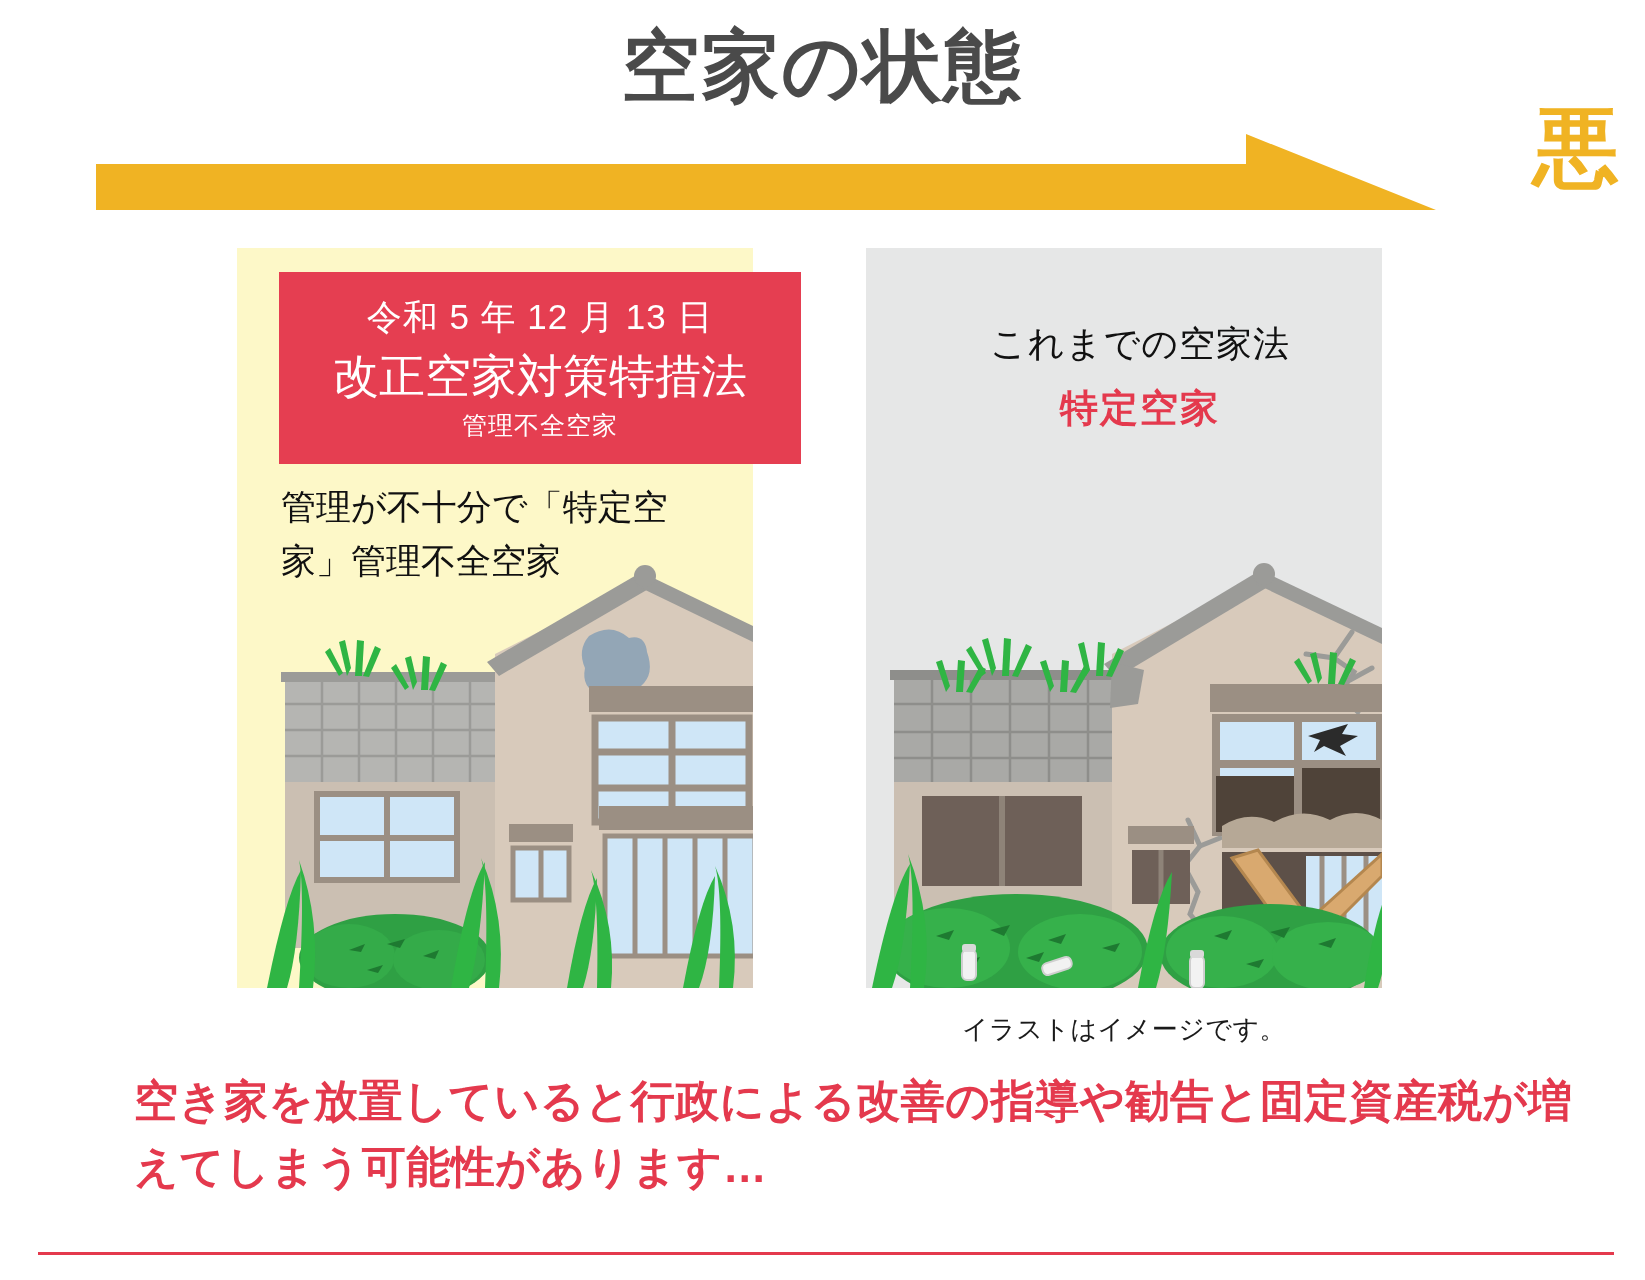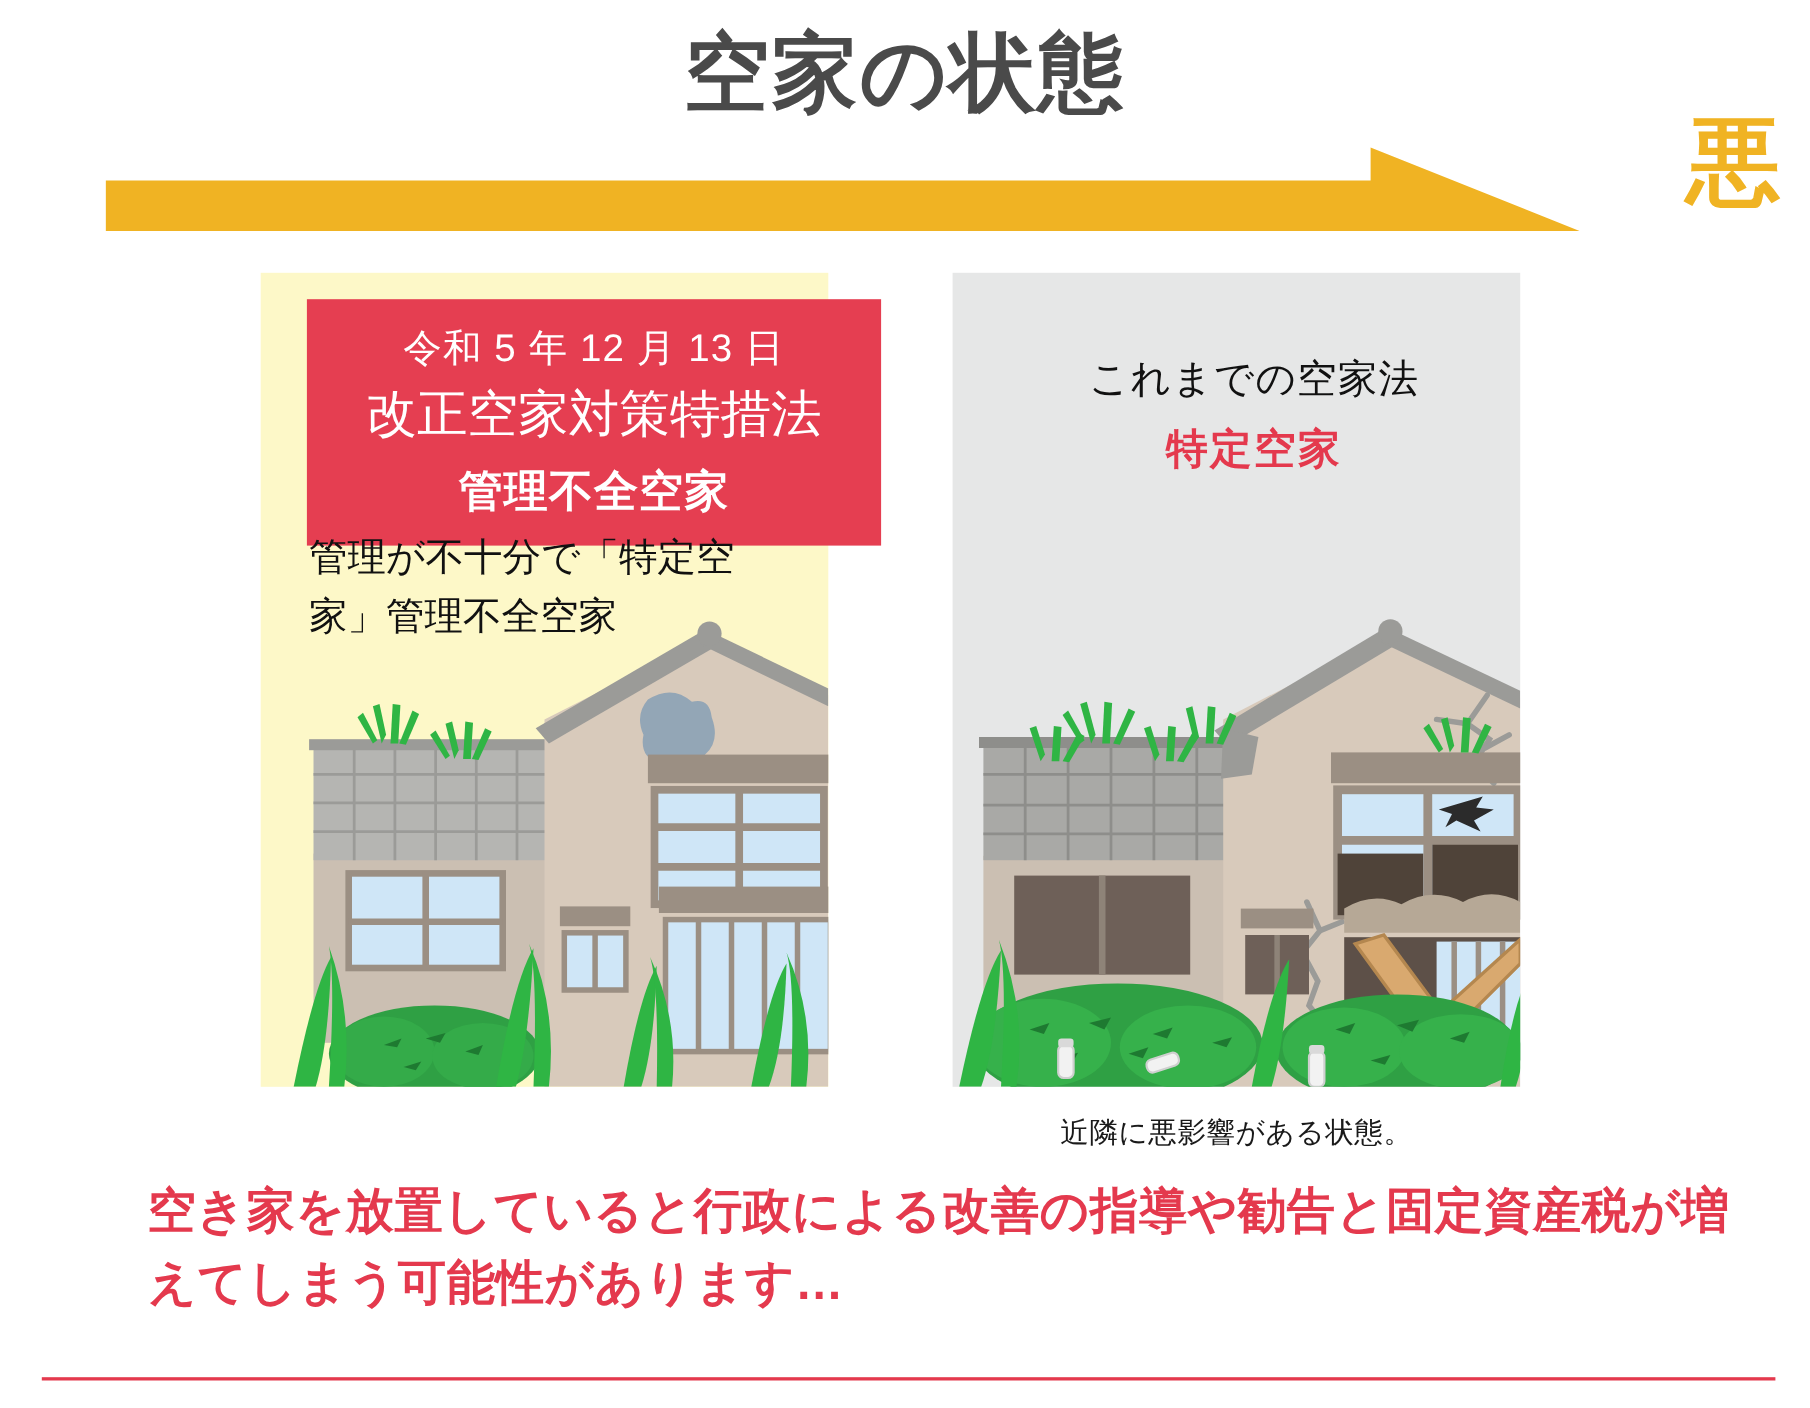--- a/index.html
+++ b/index.html
@@ -74,23 +74,22 @@
     letter-spacing: 1px;
     font-weight: 400;
   }
   .badge-law {
     font-size: 46px;
     line-height: 1.45;
     letter-spacing: 0px;
     font-weight: 400;
   }
   .badge-term {
-    font-size: 40px;
-    font-weight: bold;
-    margin-top: 10px;
+    font-size: 25px;
+    font-weight: normal;
     letter-spacing: 1px;
   }
 
   
   .r-head {
     position: absolute;
     top: 72px;
     left: 16px;
     width: 100%;
     text-align: center;
@@ -386,16 +385,16 @@
 
     <g fill="#2fb544">
       <path d="M6,430 q20,-96 38,-124 q-4,84 -18,124 z"></path>
       <path d="M44,430 q6,-104 -2,-134 q26,66 16,134 z"></path>
       <path d="M272,430 q16,-88 34,-116 q-4,76 -16,116 z"></path>
       <path d="M498,430 q12,-80 28,-106 q-2,70 -14,106 z"></path>
     </g>
   </svg>
 </div>
 
-<div class="caption">近隣に悪影響がある状態。</div>
+<div class="caption">イラストはイメージです。</div>
 
 <div class="footer-msg">空き家を放置していると行政による改善の指導や勧告と固定資産税が増えてしまう可能性があります…</div>
 <div class="footer-rule"></div>
 
 </body></html>

